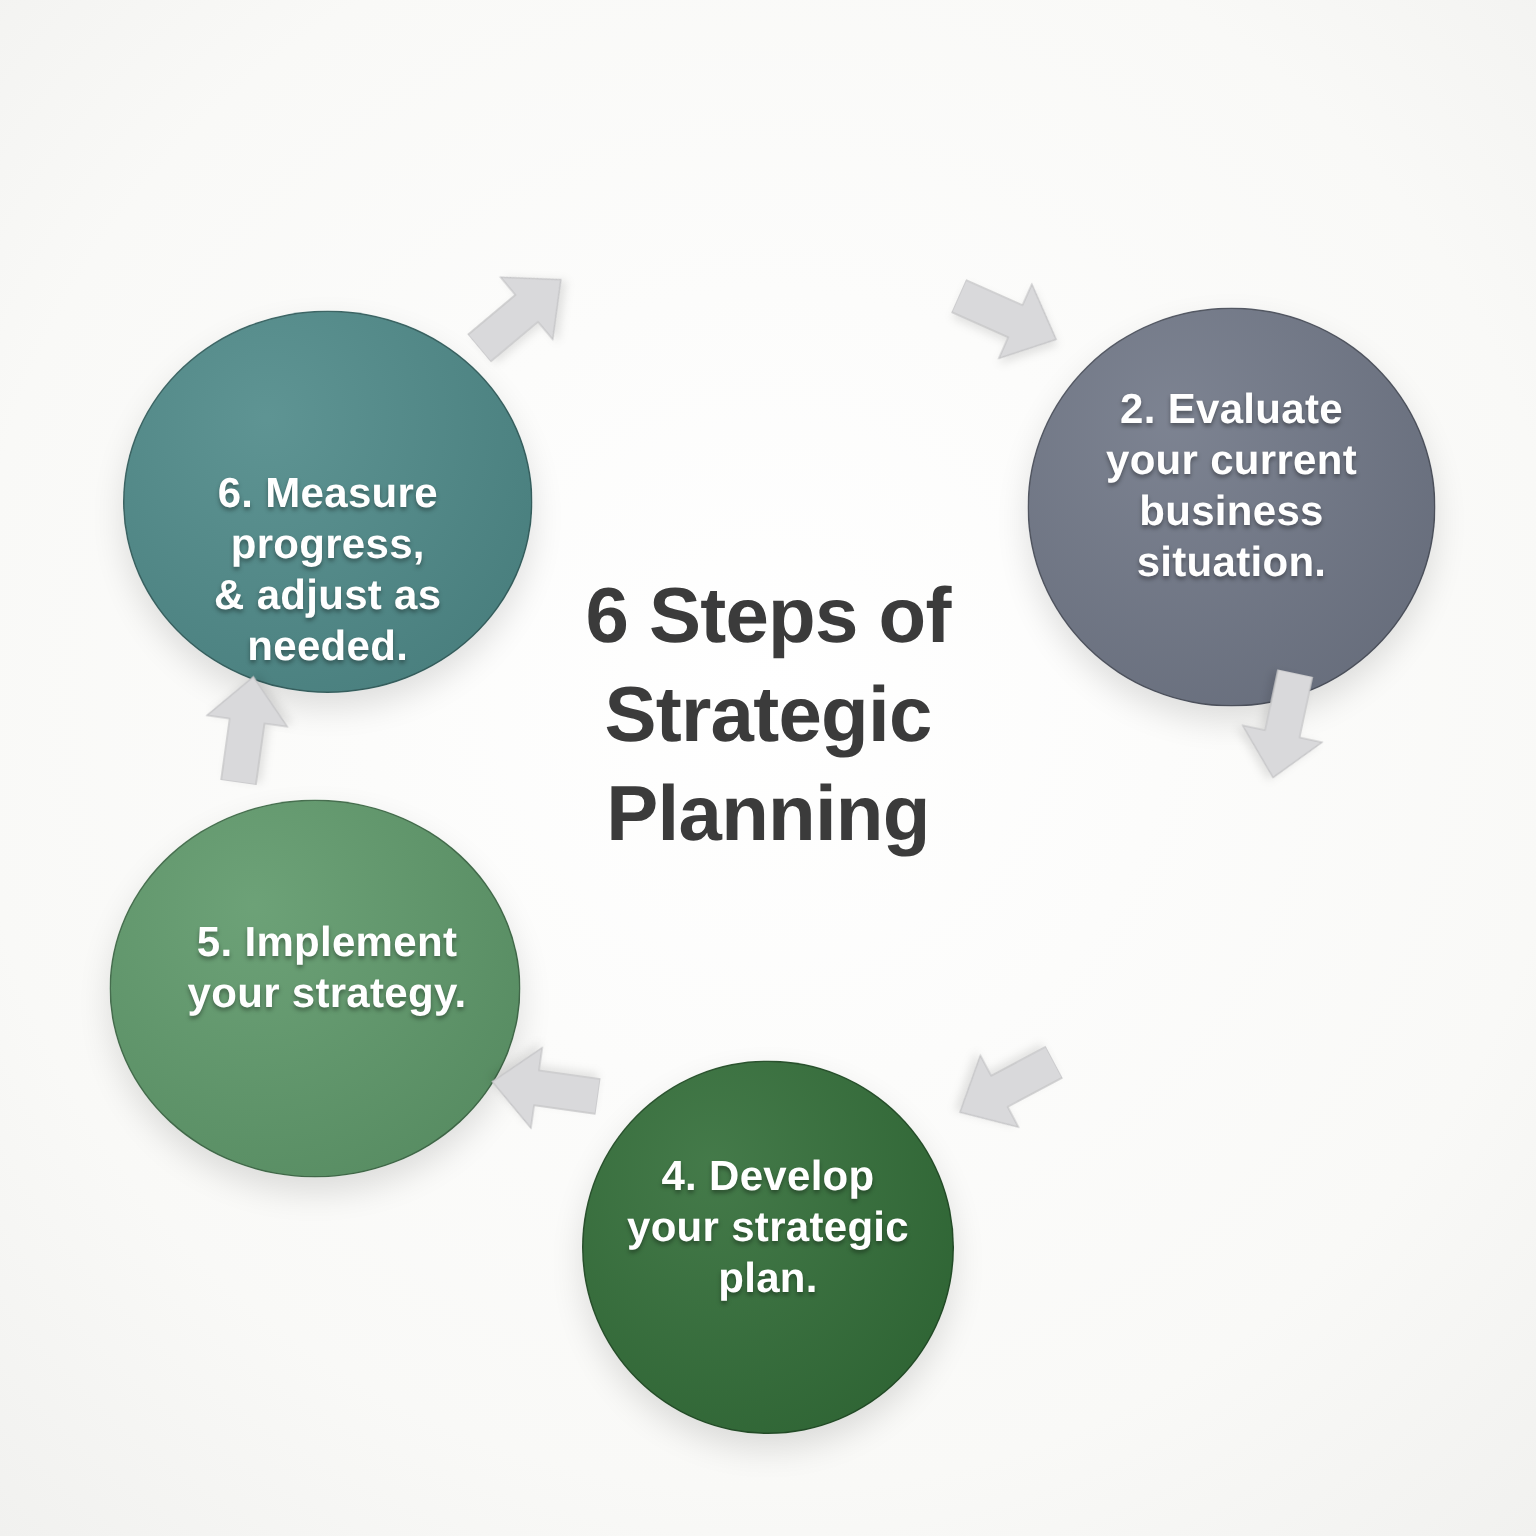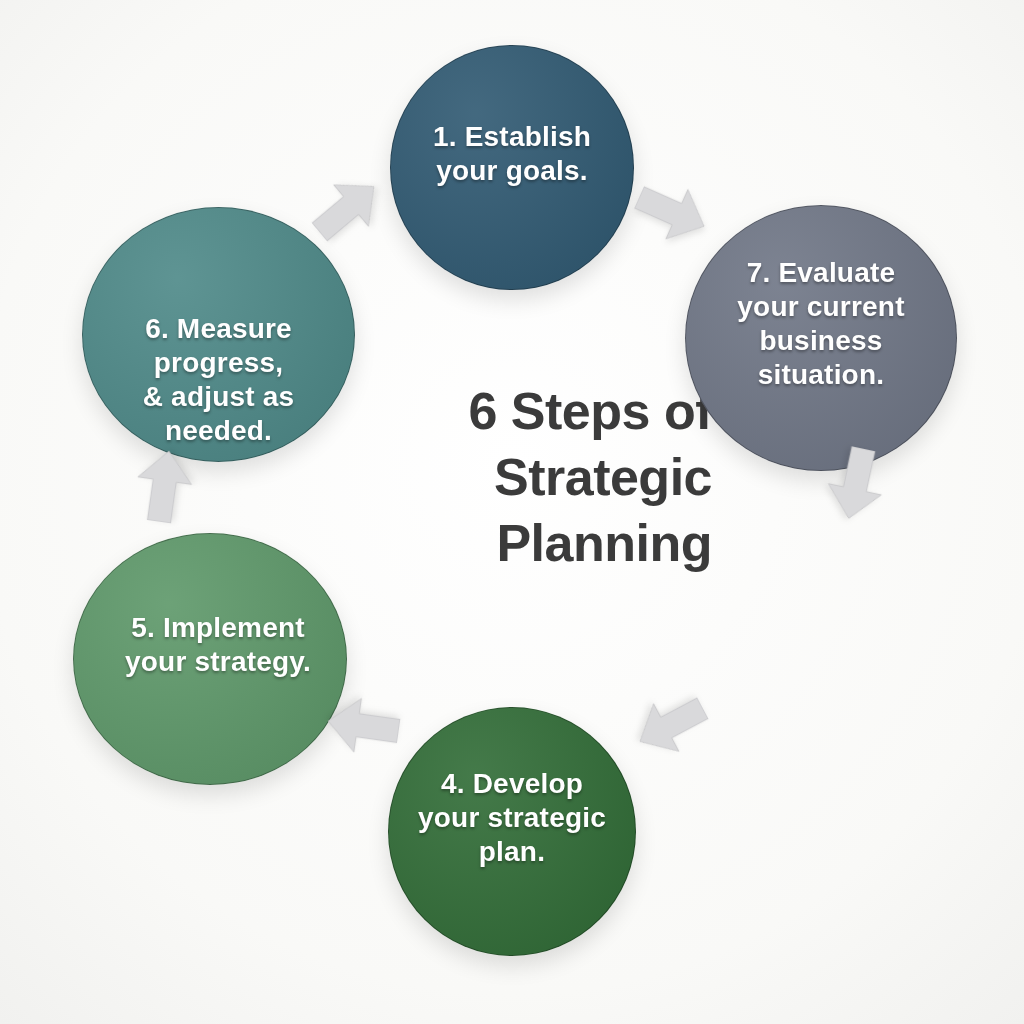--- a/index.html
+++ b/index.html
@@ -41,21 +41,21 @@
   .step-3 { left: 690px; top: 533px; width: 275px; height: 266px; }
   .step-4 { left: 388px; top: 707px; width: 248px; height: 249px; }
   .step-5 { left: 73px;  top: 533px; width: 274px; height: 252px; }
   .step-6 { left: 82px;  top: 207px; width: 273px; height: 255px; }
 
   .title {
     position: absolute;
     left: 312px;
     top: 378px;
     width: 400px;
-    text-align: right;
+    text-align: center;
     white-space: pre-line;
     font-size: 52px;
     line-height: 66px;
     font-weight: bold;
     letter-spacing: -0.5px;
   }
 
   .arrow {
     position: absolute;
     width: 72px;
@@ -72,27 +72,23 @@
 </style>
 </head>
 <body>
 
 <div class="stage">
 
   <div class="title" style="color: rgb(59, 59, 59);">6 Steps of
 Strategic
 Planning</div>
 
-  <div class="circle step-1" style="background-color: rgb(46, 88, 113);">
-    <div class="label" style="color: rgb(255, 255, 255);">1. Establish
-your goals.</div>
-  </div>
 
   <div class="circle step-2" style="background-color: rgb(110, 117, 133);">
-    <div class="label" style="color: rgb(255, 255, 255);">7. Evaluate
+    <div class="label" style="color: rgb(255, 255, 255);">2. Evaluate
 your current
 business
 situation.</div>
   </div>
 
 
   <div class="circle step-4" style="background-color: rgb(47, 107, 53);">
     <div class="label" style="color: rgb(255, 255, 255);">4. Develop
 your strategic
 plan.</div>

